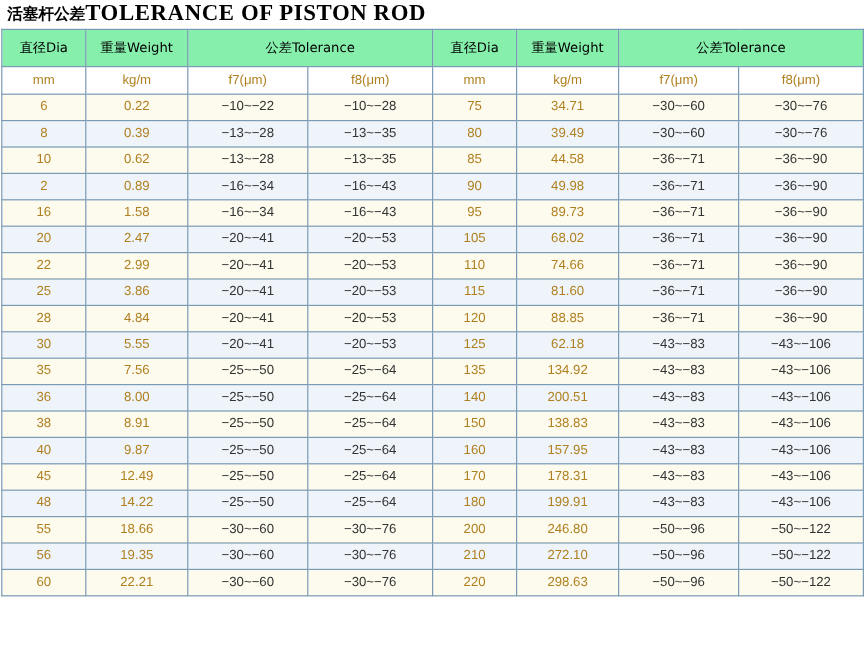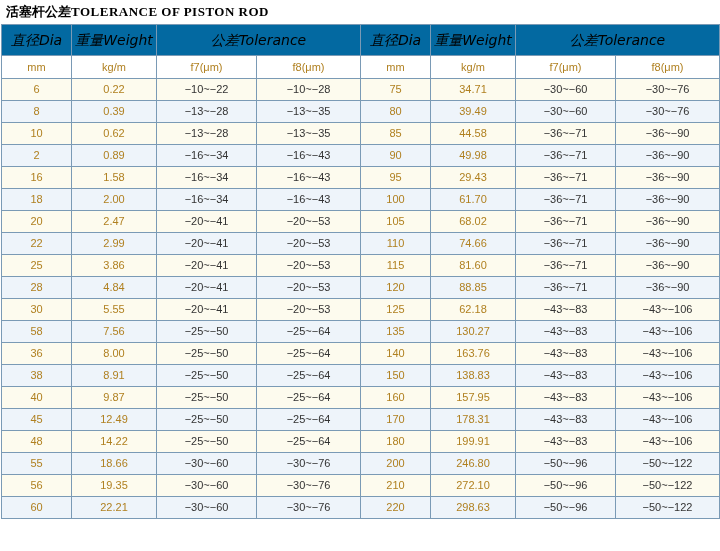--- a/index.html
+++ b/index.html
@@ -30,21 +30,21 @@
     white-space: nowrap;
   }
   .title-cn {
     font-family: "DejaVu Sans", sans-serif;
     font-size: 13px;
     font-weight: 700;
     letter-spacing: 0px;
   }
   .title-en {
     font-family: "Liberation Serif", serif;
-    font-size: 13px;
+    font-size: 19px;
     font-weight: 700;
     letter-spacing: 0.5px;
   }
   table.spec {
     border-collapse: collapse;
     width: 718px;
     margin: 0 1px;
     table-layout: fixed;
   }
   table.spec th, table.spec td {
@@ -53,25 +53,24 @@
     font-size: 11px;
     font-family: "Liberation Sans", sans-serif;
     padding: 0;
     height: 21px;
     line-height: 21px;
     white-space: nowrap;
   }
   table.spec thead th.group {
     height: 30px;
     line-height: 30px;
-    font-size: 14px;
+    font-size: 11px;
     font-weight: 400;
-    background: #0369a1;
+    background: #86efac;
     font-family: "DejaVu Sans", sans-serif;
-    font-style: italic;
   }
   table.spec thead th.unit {
     height: 22px;
     line-height: 22px;
     font-size: 11px;
     font-weight: 400;
     color: #b08020;
     background: #ffffff;
   }
   
@@ -166,31 +165,21 @@
           <td class="wt">49.98</td>
           <td class="tol">−36~−71</td>
           <td class="tol">−36~−90</td>
         </tr>
         <tr>
           <td class="dia">16</td>
           <td class="wt">1.58</td>
           <td class="tol">−16~−34</td>
           <td class="tol">−16~−43</td>
           <td class="dia">95</td>
-          <td class="wt">29.43</td>
-          <td class="tol">−36~−71</td>
-          <td class="tol">−36~−90</td>
-        </tr>
-        <tr>
-          <td class="dia">18</td>
-          <td class="wt">2.00</td>
-          <td class="tol">−16~−34</td>
-          <td class="tol">−16~−43</td>
-          <td class="dia">100</td>
-          <td class="wt">61.70</td>
+          <td class="wt">89.73</td>
           <td class="tol">−36~−71</td>
           <td class="tol">−36~−90</td>
         </tr>
         <tr>
           <td class="dia">20</td>
           <td class="wt">2.47</td>
           <td class="tol">−20~−41</td>
           <td class="tol">−20~−53</td>
           <td class="dia">105</td>
           <td class="wt">68.02</td>
@@ -231,36 +220,36 @@
           <td class="dia">30</td>
           <td class="wt">5.55</td>
           <td class="tol">−20~−41</td>
           <td class="tol">−20~−53</td>
           <td class="dia">125</td>
           <td class="wt">62.18</td>
           <td class="tol">−43~−83</td>
           <td class="tol">−43~−106</td>
         </tr>
         <tr>
-          <td class="dia">58</td>
+          <td class="dia">35</td>
           <td class="wt">7.56</td>
           <td class="tol">−25~−50</td>
           <td class="tol">−25~−64</td>
           <td class="dia">135</td>
-          <td class="wt">130.27</td>
+          <td class="wt">134.92</td>
           <td class="tol">−43~−83</td>
           <td class="tol">−43~−106</td>
         </tr>
         <tr>
           <td class="dia">36</td>
           <td class="wt">8.00</td>
           <td class="tol">−25~−50</td>
           <td class="tol">−25~−64</td>
           <td class="dia">140</td>
-          <td class="wt">163.76</td>
+          <td class="wt">200.51</td>
           <td class="tol">−43~−83</td>
           <td class="tol">−43~−106</td>
         </tr>
         <tr>
           <td class="dia">38</td>
           <td class="wt">8.91</td>
           <td class="tol">−25~−50</td>
           <td class="tol">−25~−64</td>
           <td class="dia">150</td>
           <td class="wt">138.83</td>

